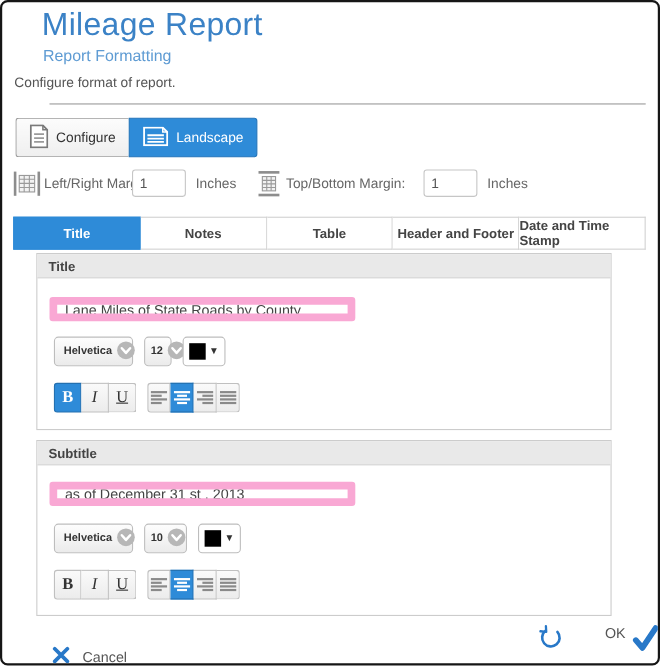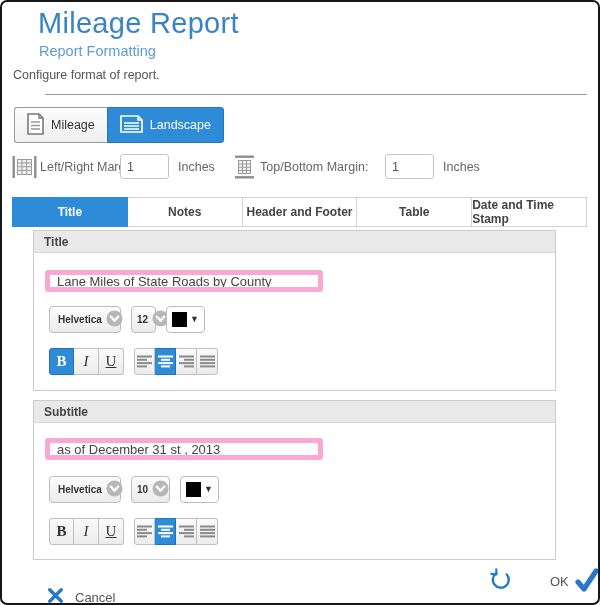--- a/index.html
+++ b/index.html
@@ -27,21 +27,21 @@
 
   
   .tabs { position:absolute; left:10px; top:195px; width:575px; height:30px; display:flex; }
   .tab { flex:1; display:flex; align-items:center; justify-content:center; font-size:12px; font-weight:bold; color:#444; background:#fff; border:1px solid #d2d2d2; border-left:none; cursor:pointer; }
   .tab:first-child { border-left:1px solid #d2d2d2; }
   .tab.active { background:#2e8bd8; border-color:#2e8bd8; color:#fff; }
 
   
   .panel { position:absolute; left:31px; width:523px; border:1px solid #ccc; background:#fff; }
   .panel-head { height:22px; line-height:22px; background:#e9e9e9; border-bottom:1px solid #d8d8d8; font-size:12px; font-weight:bold; color:#444; padding-left:10px; }
-  .text-input { position:absolute; left:11px; top:39px; width:278px; height:22px; border:5px solid #f9a8d4; border-radius:3px; padding:0 7px; font-size:13px; color:#444; font-family:inherit; }
+  .text-input { position:absolute; left:11px; top:39px; width:278px; height:22px; border:7px solid #f9a8d4; border-radius:3px; padding:0 7px; font-size:13px; color:#444; font-family:inherit; }
   .font-row { position:absolute; left:15px; top:75px; display:flex; gap:10px; height:27px; }
   .dd-btn { display:flex; align-items:center; gap:4px; padding:0 4px 0 8px; border:1px solid #bdbdbd; border-radius:4px; background:linear-gradient(#fdfdfd,#ebebeb); font-size:10px; font-weight:bold; color:#333; cursor:pointer; font-family:inherit; }
   .color-btn { display:flex; align-items:center; gap:3px; padding:0 5px; border:1px solid #bdbdbd; border-radius:4px; background:#fff; cursor:pointer; }
   .swatch { width:15px; height:15px; background:#000; display:inline-block; }
   .caret { font-size:9px; color:#333; line-height:1; }
 
   .biu-row { position:absolute; left:15px; top:117px; display:flex; height:27px; }
   .fmt-btn { width:25px; display:flex; align-items:center; justify-content:center; border:1px solid #c0c0c0; border-left:none; background:linear-gradient(#fafafa,#ececec); font-family:"Liberation Serif","DejaVu Serif",serif; font-size:15px; color:#333; cursor:pointer; }
   .fmt-btn:first-child { border-left:1px solid #c0c0c0; border-radius:3px 0 0 3px; }
   .fmt-btn:nth-child(3) { border-radius:0 3px 3px 0; }
@@ -52,21 +52,21 @@
   .align-group { display:flex; margin-left:10px; }
   .align-btn { width:21px; display:flex; align-items:center; justify-content:center; border:1px solid #c0c0c0; border-left:none; background:linear-gradient(#fafafa,#ececec); color:#8a8a8a; cursor:pointer; }
   .align-btn:first-child { border-left:1px solid #c0c0c0; border-radius:3px 0 0 3px; }
   .align-btn:last-child { border-radius:0 3px 3px 0; }
   .align-btn.active { background:#2e8bd8; border-color:#2470b0; color:#fff; }
 
   
   .footer { position:absolute; left:0; top:563px; width:100%; height:38px; font-size:13px; color:#555; }
   .cancel-wrap { position:absolute; left:45px; top:22px; display:flex; align-items:center; gap:11px; cursor:pointer; }
   .reset-wrap { position:absolute; left:482px; top:3px; display:flex; align-items:center; gap:8px; cursor:pointer;flex-direction:column; }
-  .ok-wrap { position:absolute; left:548px; top:3px; display:flex; align-items:center; gap:5px; cursor:pointer; }
+  .ok-wrap { position:absolute; left:548px; top:3px; display:flex; align-items:flex-start; gap:5px; cursor:pointer; }
 </style>
 </head>
 <body>
 
 <div class="dialog">
 
   <div class="page-title">Mileage Report</div>
   <div class="page-subtitle">Report Formatting</div>
   <div class="desc">Configure format of report.</div>
   <div class="rule"></div>
@@ -77,21 +77,21 @@
         <svg width="17" height="22" viewBox="0 0 17 22">
             <path d="M1 1 H12 L16 5 V21 H1 Z" fill="#fff" stroke="#7a7a7a" stroke-width="1.6"></path>
             <path d="M12 1 L12 5 L16 5" fill="none" stroke="#7a7a7a" stroke-width="1.4"></path>
             <g stroke="#9a9a9a" stroke-width="1.6">
               <line x1="4" y1="9" x2="13" y2="9"></line>
               <line x1="4" y1="12.5" x2="13" y2="12.5"></line>
               <line x1="4" y1="16" x2="13" y2="16"></line>
             </g>
           </svg>
       </span>
-      <span>Mileage</span>
+      <span>Configure</span>
     </button>
     <button class="orient-btn active">
       <span>
         <svg width="23" height="18" viewBox="0 0 23 18">
             <path d="M1 1 H18 L22 5 V17 H1 Z" fill="none" stroke="#fff" stroke-width="1.7"></path>
             <path d="M18 1 L18 5 L22 5" fill="none" stroke="#fff" stroke-width="1.4"></path>
             <g stroke="#fff" stroke-width="1.7">
               <line x1="4" y1="8" x2="19" y2="8"></line>
               <line x1="4" y1="11" x2="19" y2="11"></line>
               <line x1="4" y1="14" x2="19" y2="14"></line>
@@ -136,22 +136,22 @@
         </svg>
     </span>
     <span class="m-label" style="left:258px">Top/Bottom Margin:</span>
     <input class="m-input" style="left: 383px;" value="1">
     <span class="m-unit" style="left:441px">Inches</span>
   </div>
 
   <div class="tabs">
     <div class="tab active">Title</div>
     <div class="tab">Notes</div>
+    <div class="tab">Table</div>
     <div class="tab">Header and Footer</div>
-    <div class="tab">Table</div>
     <div class="tab">Date and Time Stamp</div>
   </div>
 
   <section class="panel" style="top:228px; height:161px;">
     <div class="panel-head">Title</div>
     <input class="text-input" value="Lane Miles of State Roads by County" style="">
     <div class="font-row">
       <button class="dd-btn" style="width:72px">
         <span>Helvetica</span>
         <span><svg width="17" height="17" viewBox="0 0 18 18">

